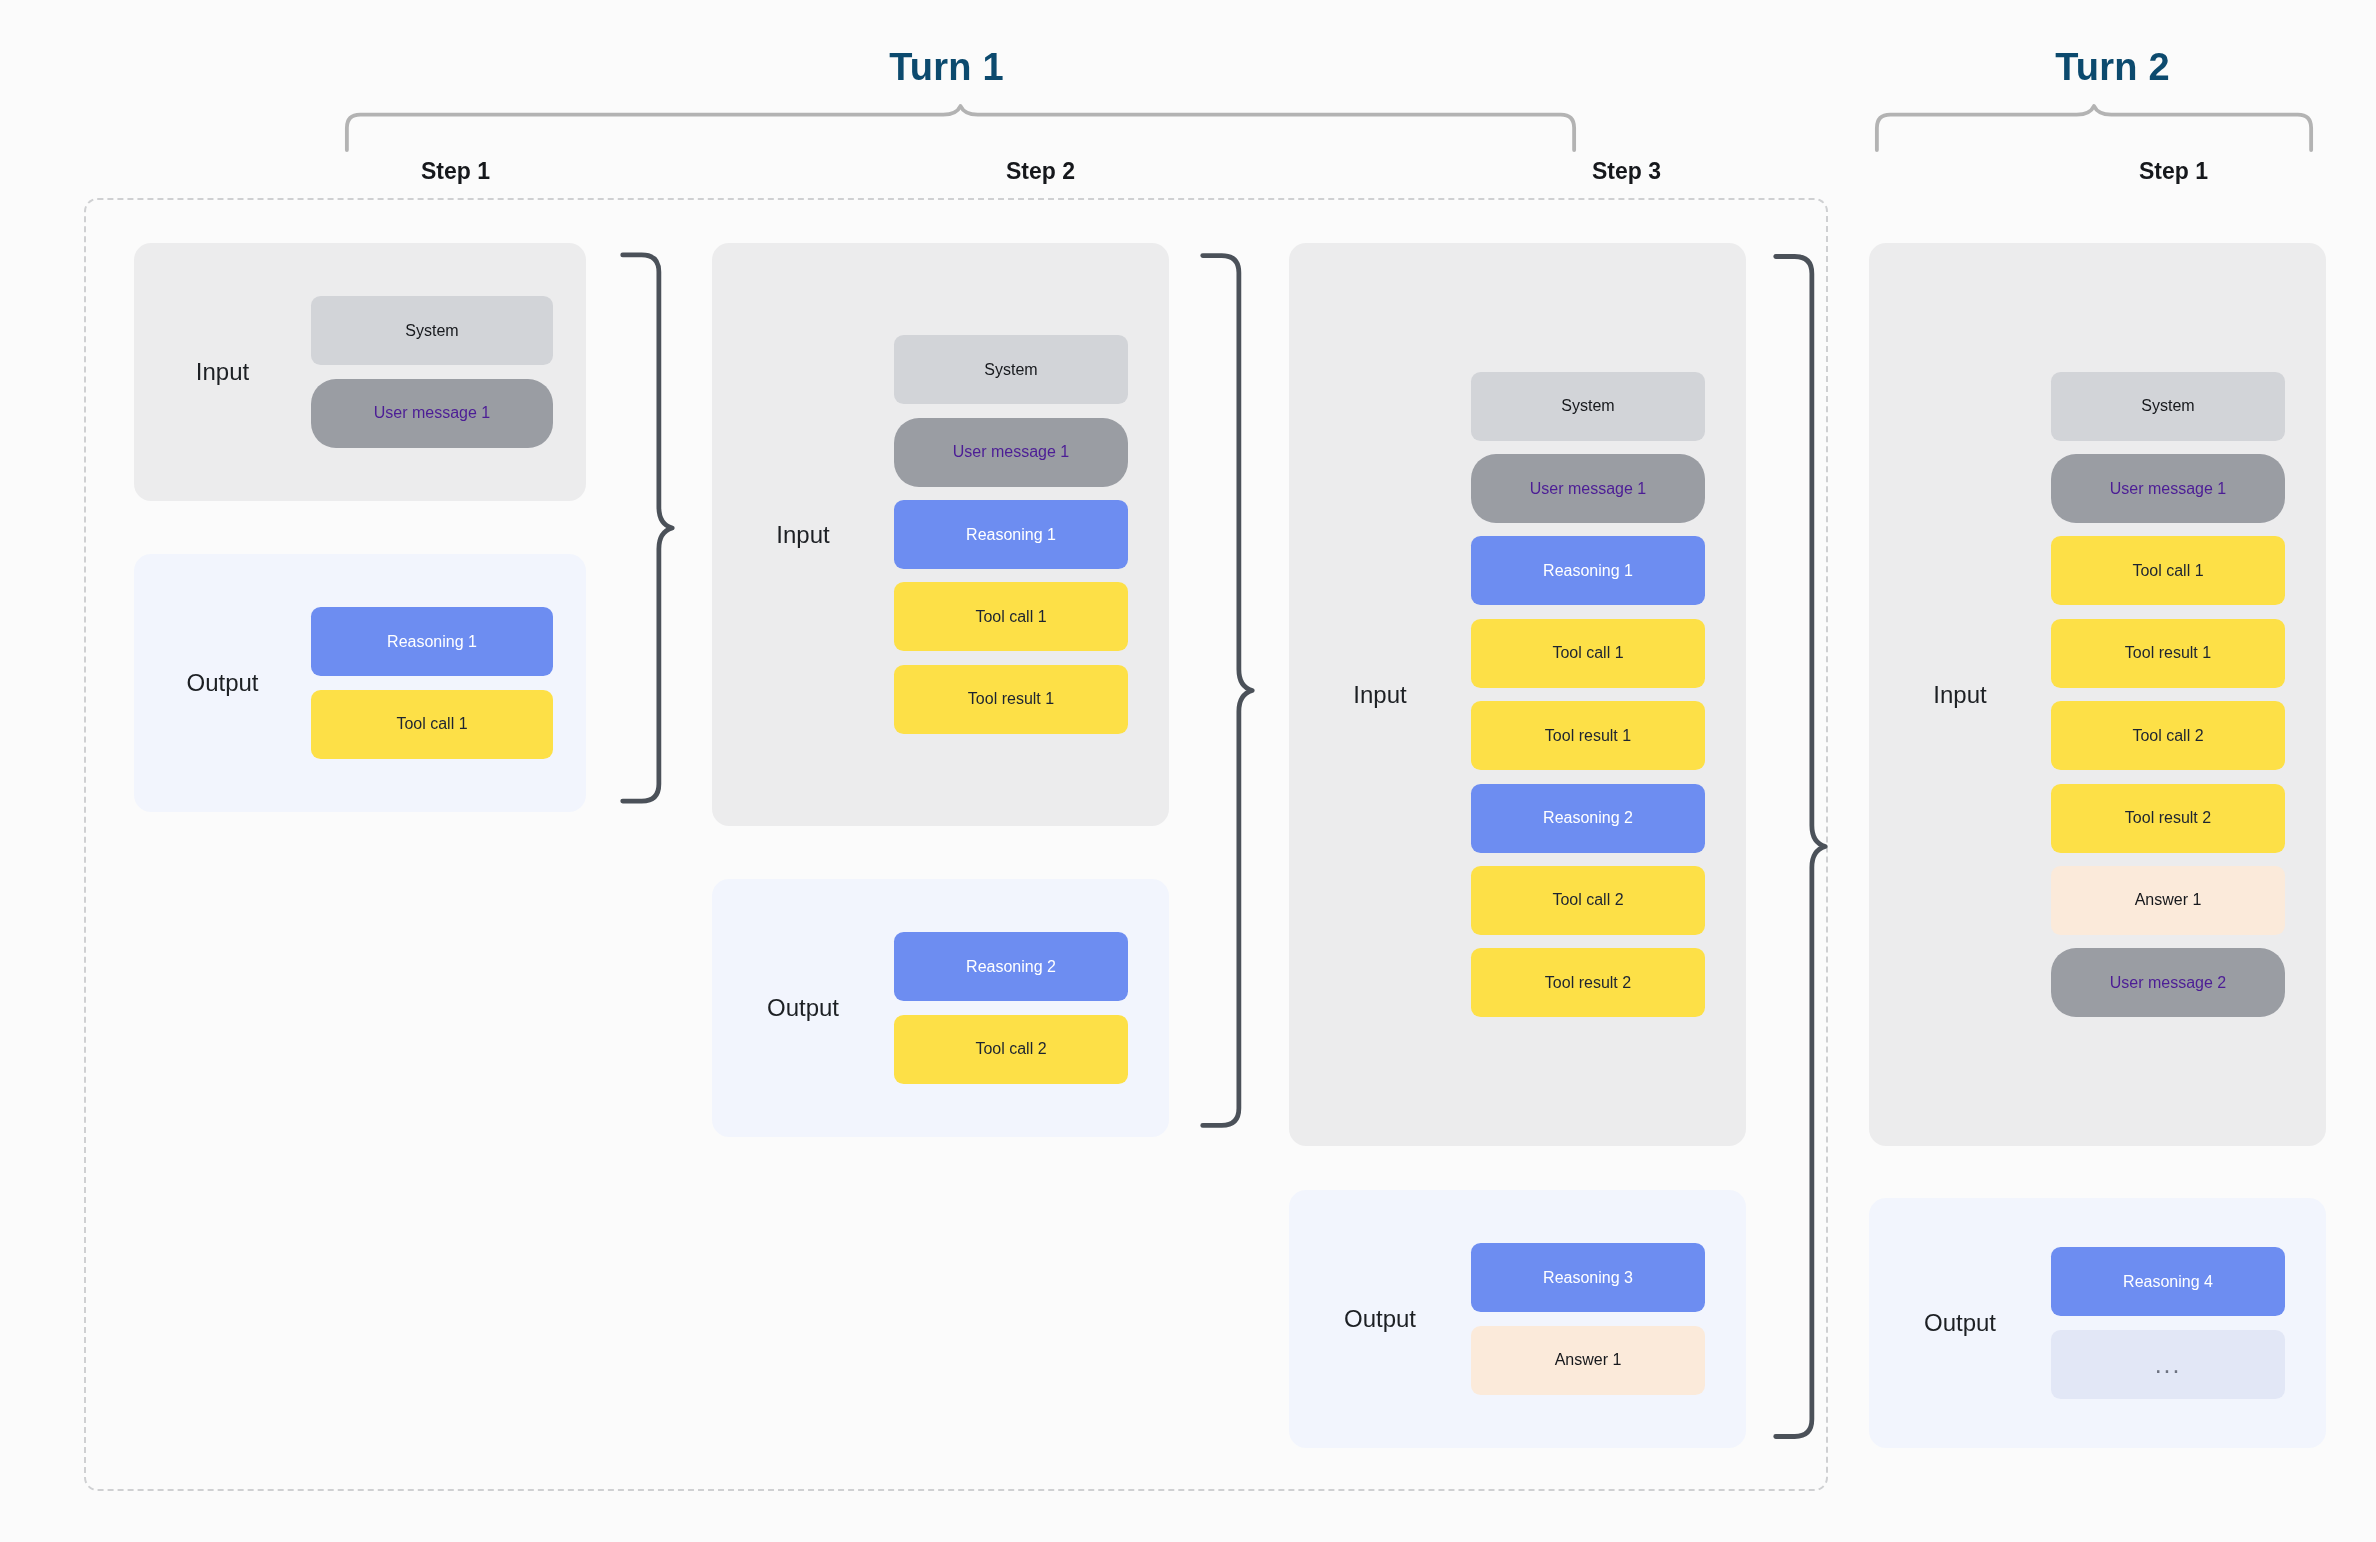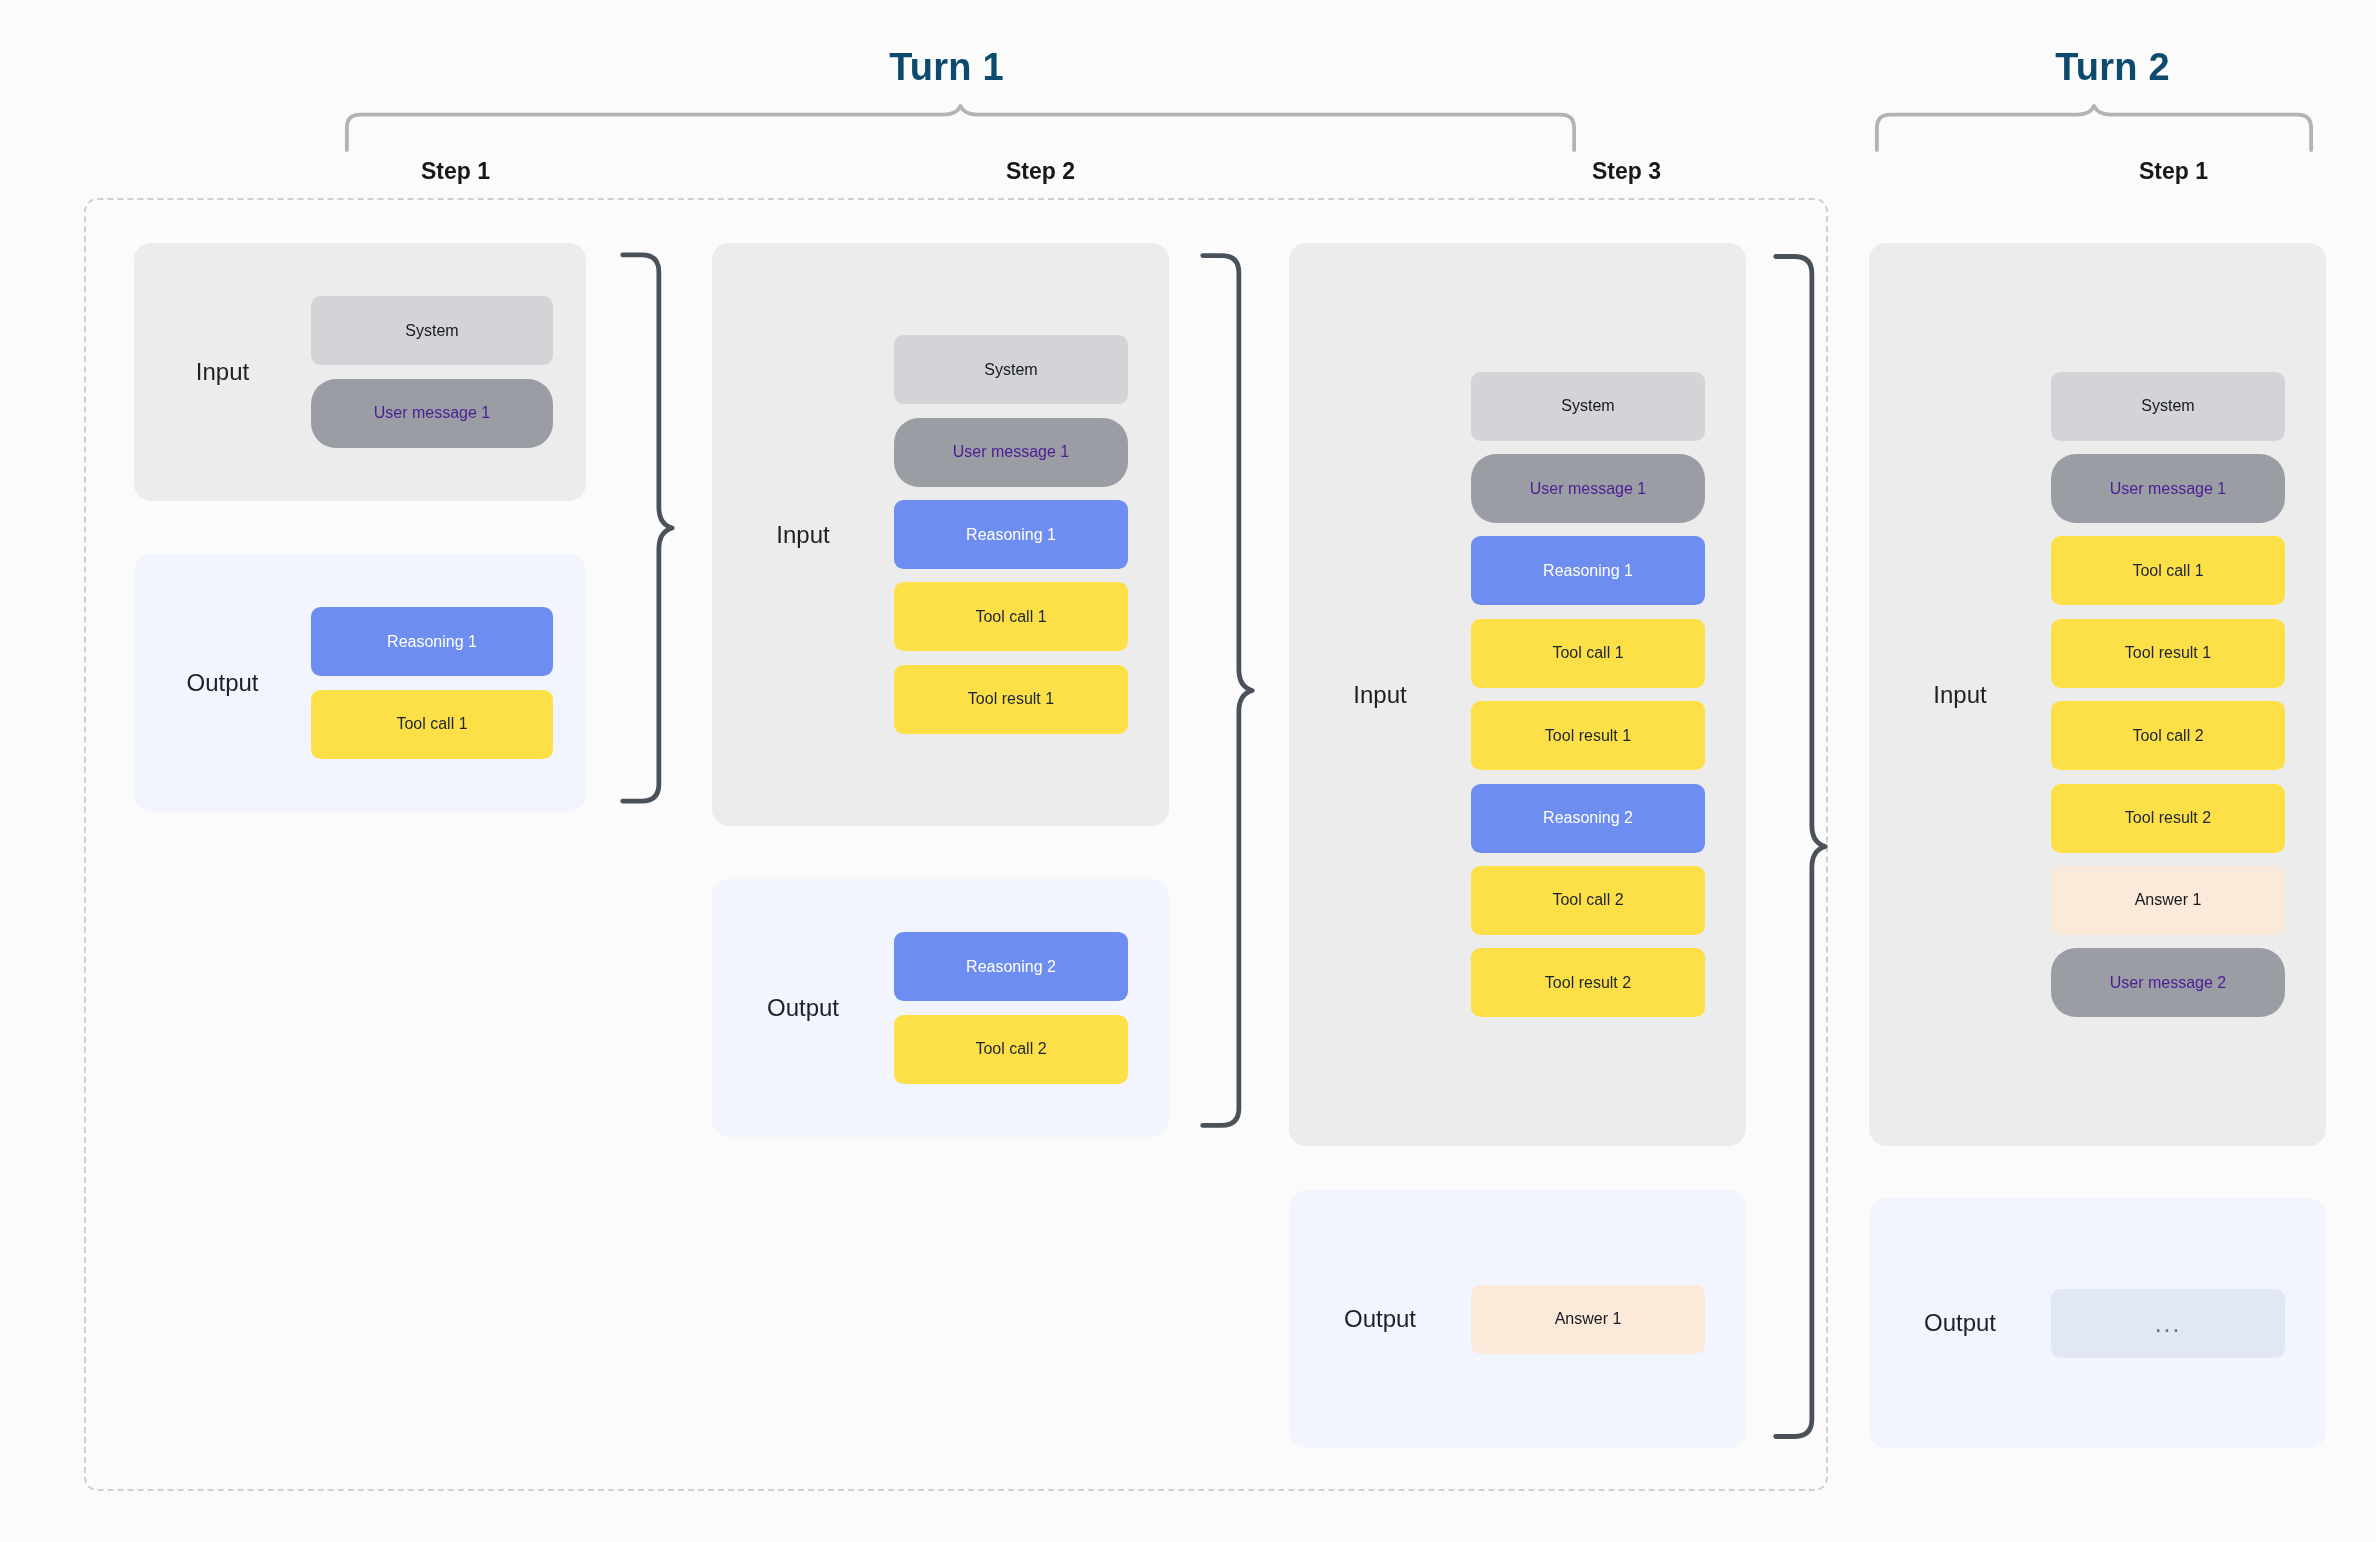--- a/index.html
+++ b/index.html
@@ -147,20 +147,21 @@
       <div class="chip tool" style="height:69px;">Tool result 1</div>
       <div class="chip reasoning" style="height:69px;">Reasoning 2</div>
       <div class="chip tool" style="height:69px;">Tool call 2</div>
       <div class="chip tool" style="height:69px;">Tool result 2</div>
     </div>
   </div>
 
   <div class="group output" style="left:1289px;top:1190px;width:457px;height:258px;">
     <div class="group-label" style="width:182px;">Output</div>
     <div class="chips" style="width:234px;gap:13.4px;">
+      <div class="chip reasoning" style="height:69px;">Reasoning 3</div>
       <div class="chip answer" style="height:69px;">Answer 1</div>
     </div>
   </div>
 
   <svg class="brace-v" style="left:1770px;top:251px;" width="59" height="1191" viewBox="0 0 62 1246">
     <path d="M6,3 L26,3 Q44,3 44,21 L44,601 Q44,619 58,623 Q44,627 44,645 L44,1225 Q44,1243 26,1243 L6,1243" fill="none" stroke="#4b5159" stroke-width="5" stroke-linecap="round" stroke-linejoin="round"></path>
   </svg>
 
   <div class="group input" style="left:1869px;top:243px;width:457px;height:903px;">
     <div class="group-label" style="width:182px;">Input</div>
@@ -172,18 +173,19 @@
       <div class="chip tool" style="height:69px;">Tool call 2</div>
       <div class="chip tool" style="height:69px;">Tool result 2</div>
       <div class="chip answer" style="height:69px;">Answer 1</div>
       <div class="chip user" style="height:69px;">User message 2</div>
     </div>
   </div>
 
   <div class="group output" style="left:1869px;top:1198px;width:457px;height:250px;">
     <div class="group-label" style="width:182px;">Output</div>
     <div class="chips" style="width:234px;gap:13.4px;">
+      <div class="chip reasoning" style="height:69px;">Reasoning 4</div>
       <div class="chip ellipsis" style="height:69px;">...</div>
     </div>
   </div>
 
 </div>
 
 
 </body></html>

